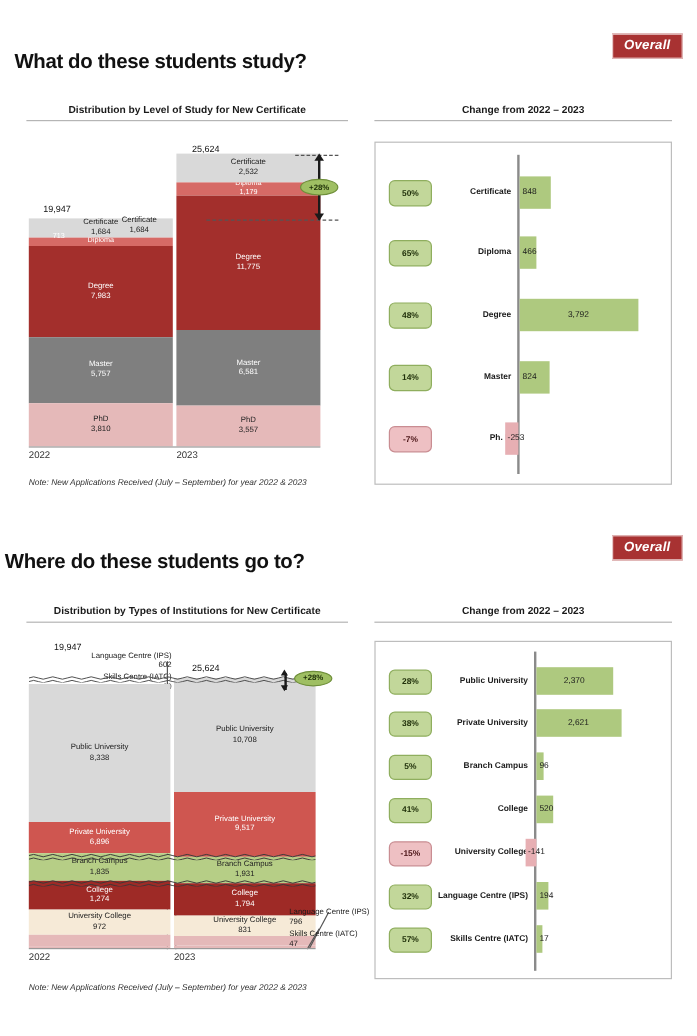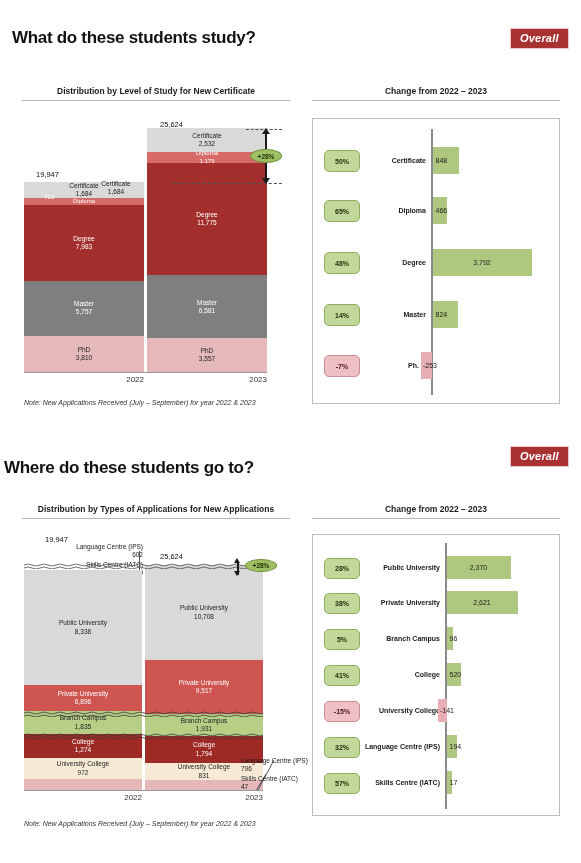--- a/index.html
+++ b/index.html
@@ -86,21 +86,21 @@
     position: absolute;
     font-size: 7.5px;
     font-weight: normal;
     text-align: left;
     color: #111;
   }
   .axis-line { position: absolute; background: #9a9a9a; height: 1px; }
   .axis-yr {
     position: absolute;
     font-size: 8px;
-    text-align: right;
+    text-align: left;
     color: #333;
   }
   .note {
     position: absolute;
     font-size: 7px;
     font-style: italic;
     color: #333;
   }
 
   
@@ -177,21 +177,21 @@
     justify-content: flex-start;
     padding-left: 2px;
   }
   .chg-bar.wide { justify-content: center; padding-left: 0; }
 </style>
 </head>
 <body>
 
 <div class="page">
 
-  <div class="sec-title" style="left:12px; top:28px;">What do these students study?</div>
+  <div class="sec-title" style="left:12px; top:42px;">What do these students study?</div>
   <div class="overall-badge" style="left:510px; top:28px;">Overall</div>
 
   <div class="panel-head" style="left:22px; top:86px; width:268px;">
     <span>Distribution by Level of Study for New Certificate</span>
     <div class="rule"></div>
   </div>
 
   <div class="panel-head" style="left:312px; top:86px; width:248px;">
     <span>Change from 2022 – 2023</span>
     <div class="rule"></div>
@@ -289,21 +289,21 @@
 
     <div class="pct-chip neg" style="left:11px; top:236px; width:36px; height:22px;">-7%</div>
     <div class="chg-label" style="left:55px; top:243px; width:58px;">Ph. D</div>
     <div class="chg-bar neg" style="left:108px; top:233px; width:11px; height:27px;">-253</div>
   </div>
 
   <div class="sec-title" style="left:4px; top:458px;">Where do these students go to?</div>
   <div class="overall-badge" style="left:510px; top:446px;">Overall</div>
 
   <div class="panel-head" style="left:22px; top:504px; width:268px;">
-    <span>Distribution by Types of Applications for New Applications</span>
+    <span>Distribution by Types of Institutions for New Certificate</span>
     <div class="rule"></div>
   </div>
   <div class="panel-head" style="left:312px; top:504px; width:248px;">
     <span>Change from 2022 – 2023</span>
     <div class="rule"></div>
   </div>
 
   <div class="mek" style="left:0; top:0; width:310px; height:863px;">
 
     <div class="total-lbl" style="left:45px; top:535px; width:100px;">19,947</div>

